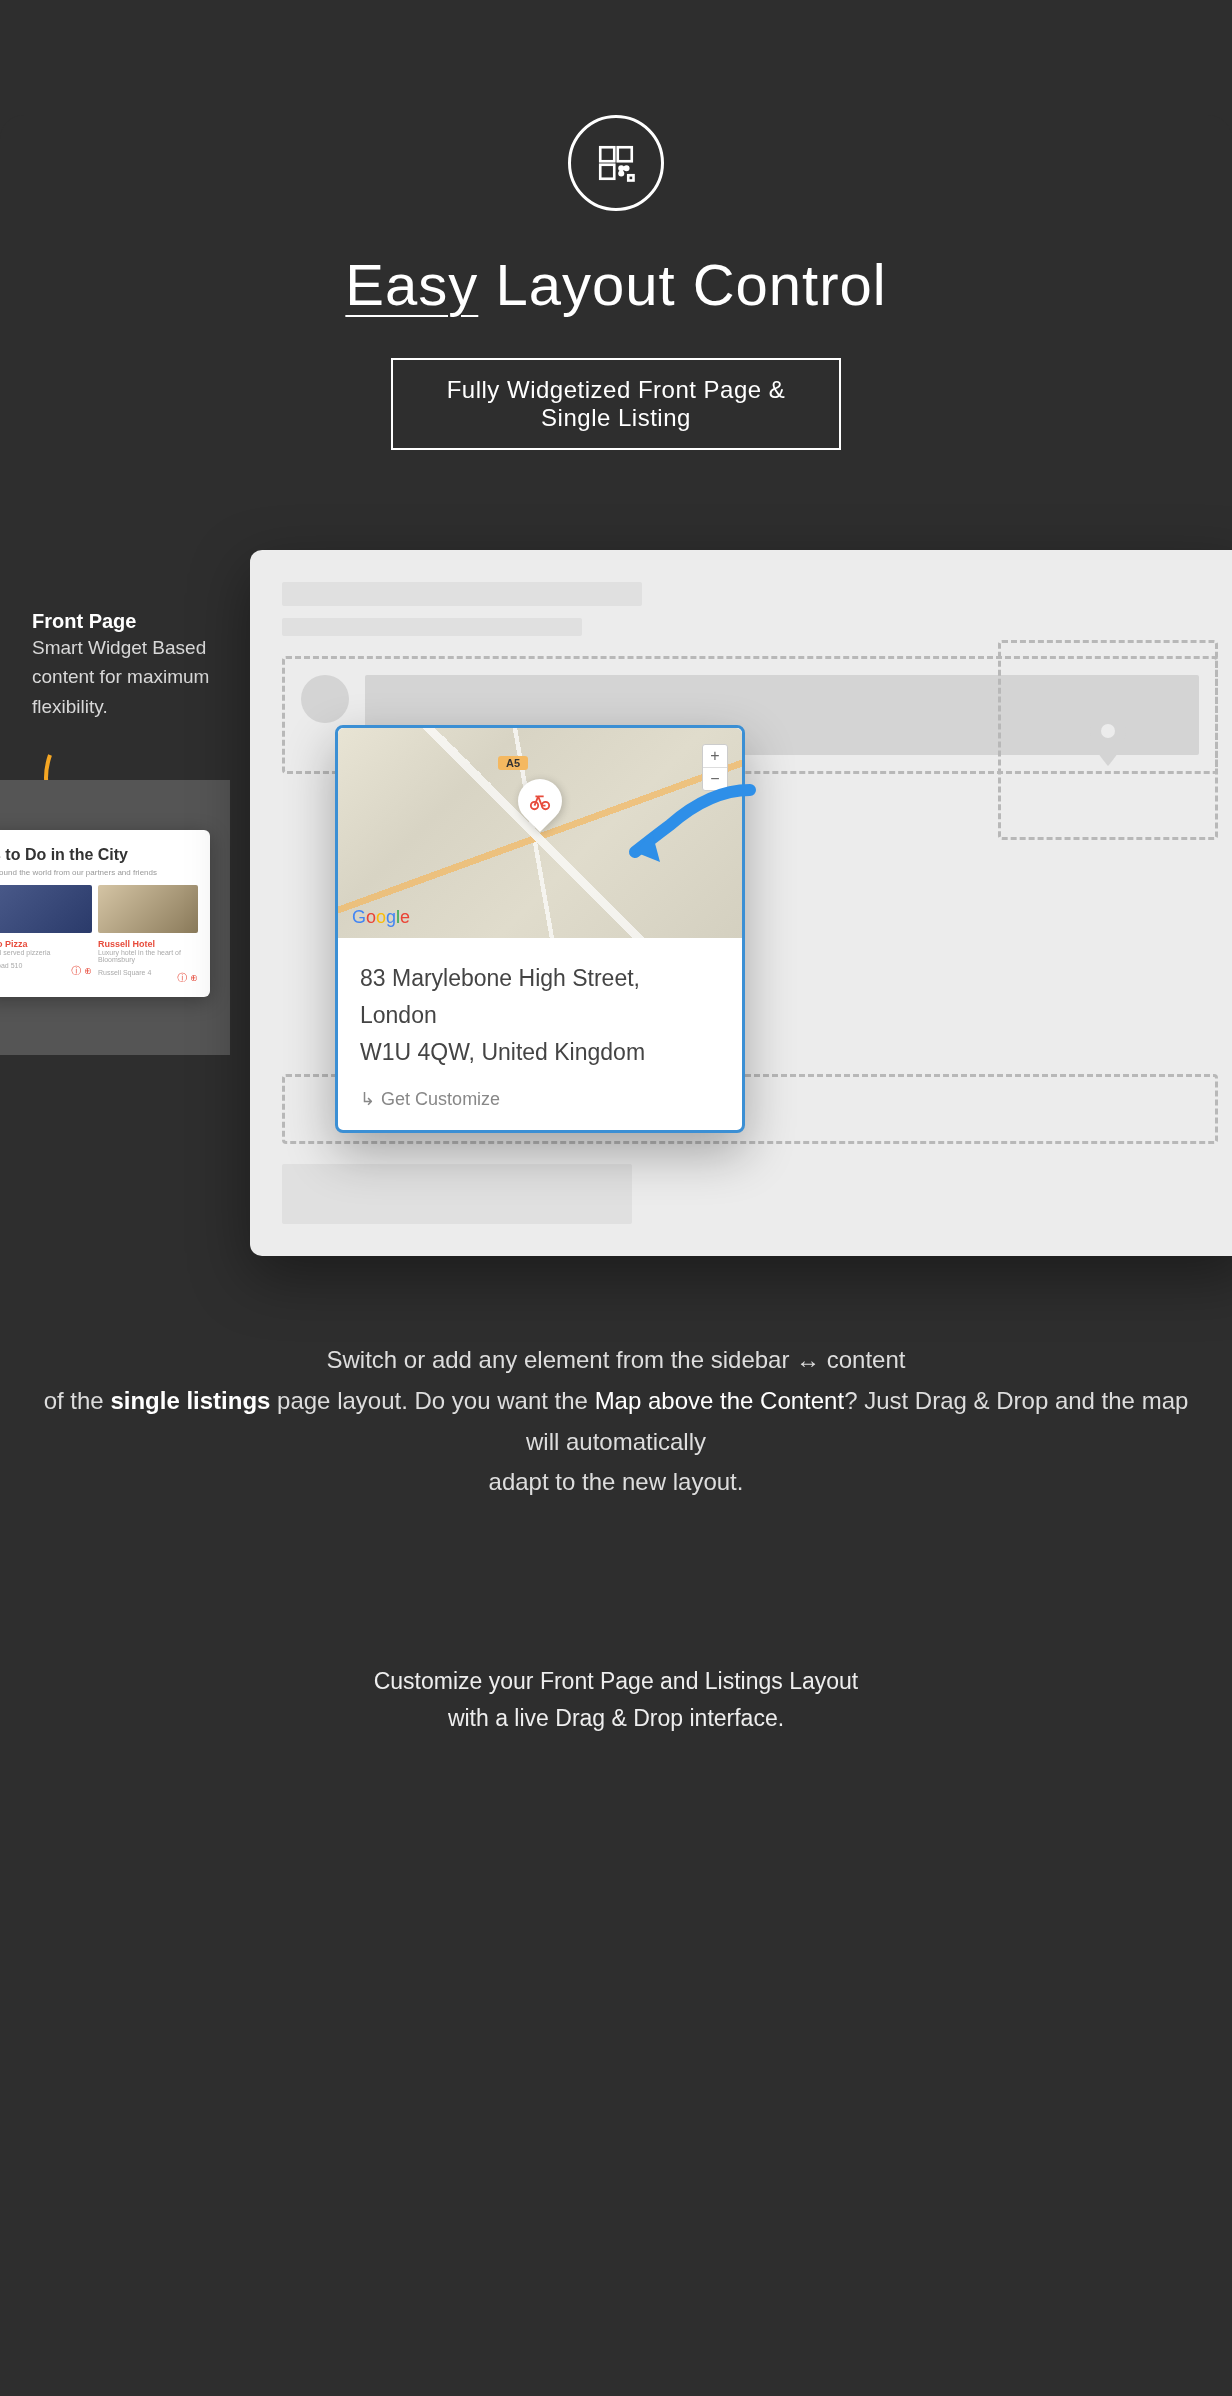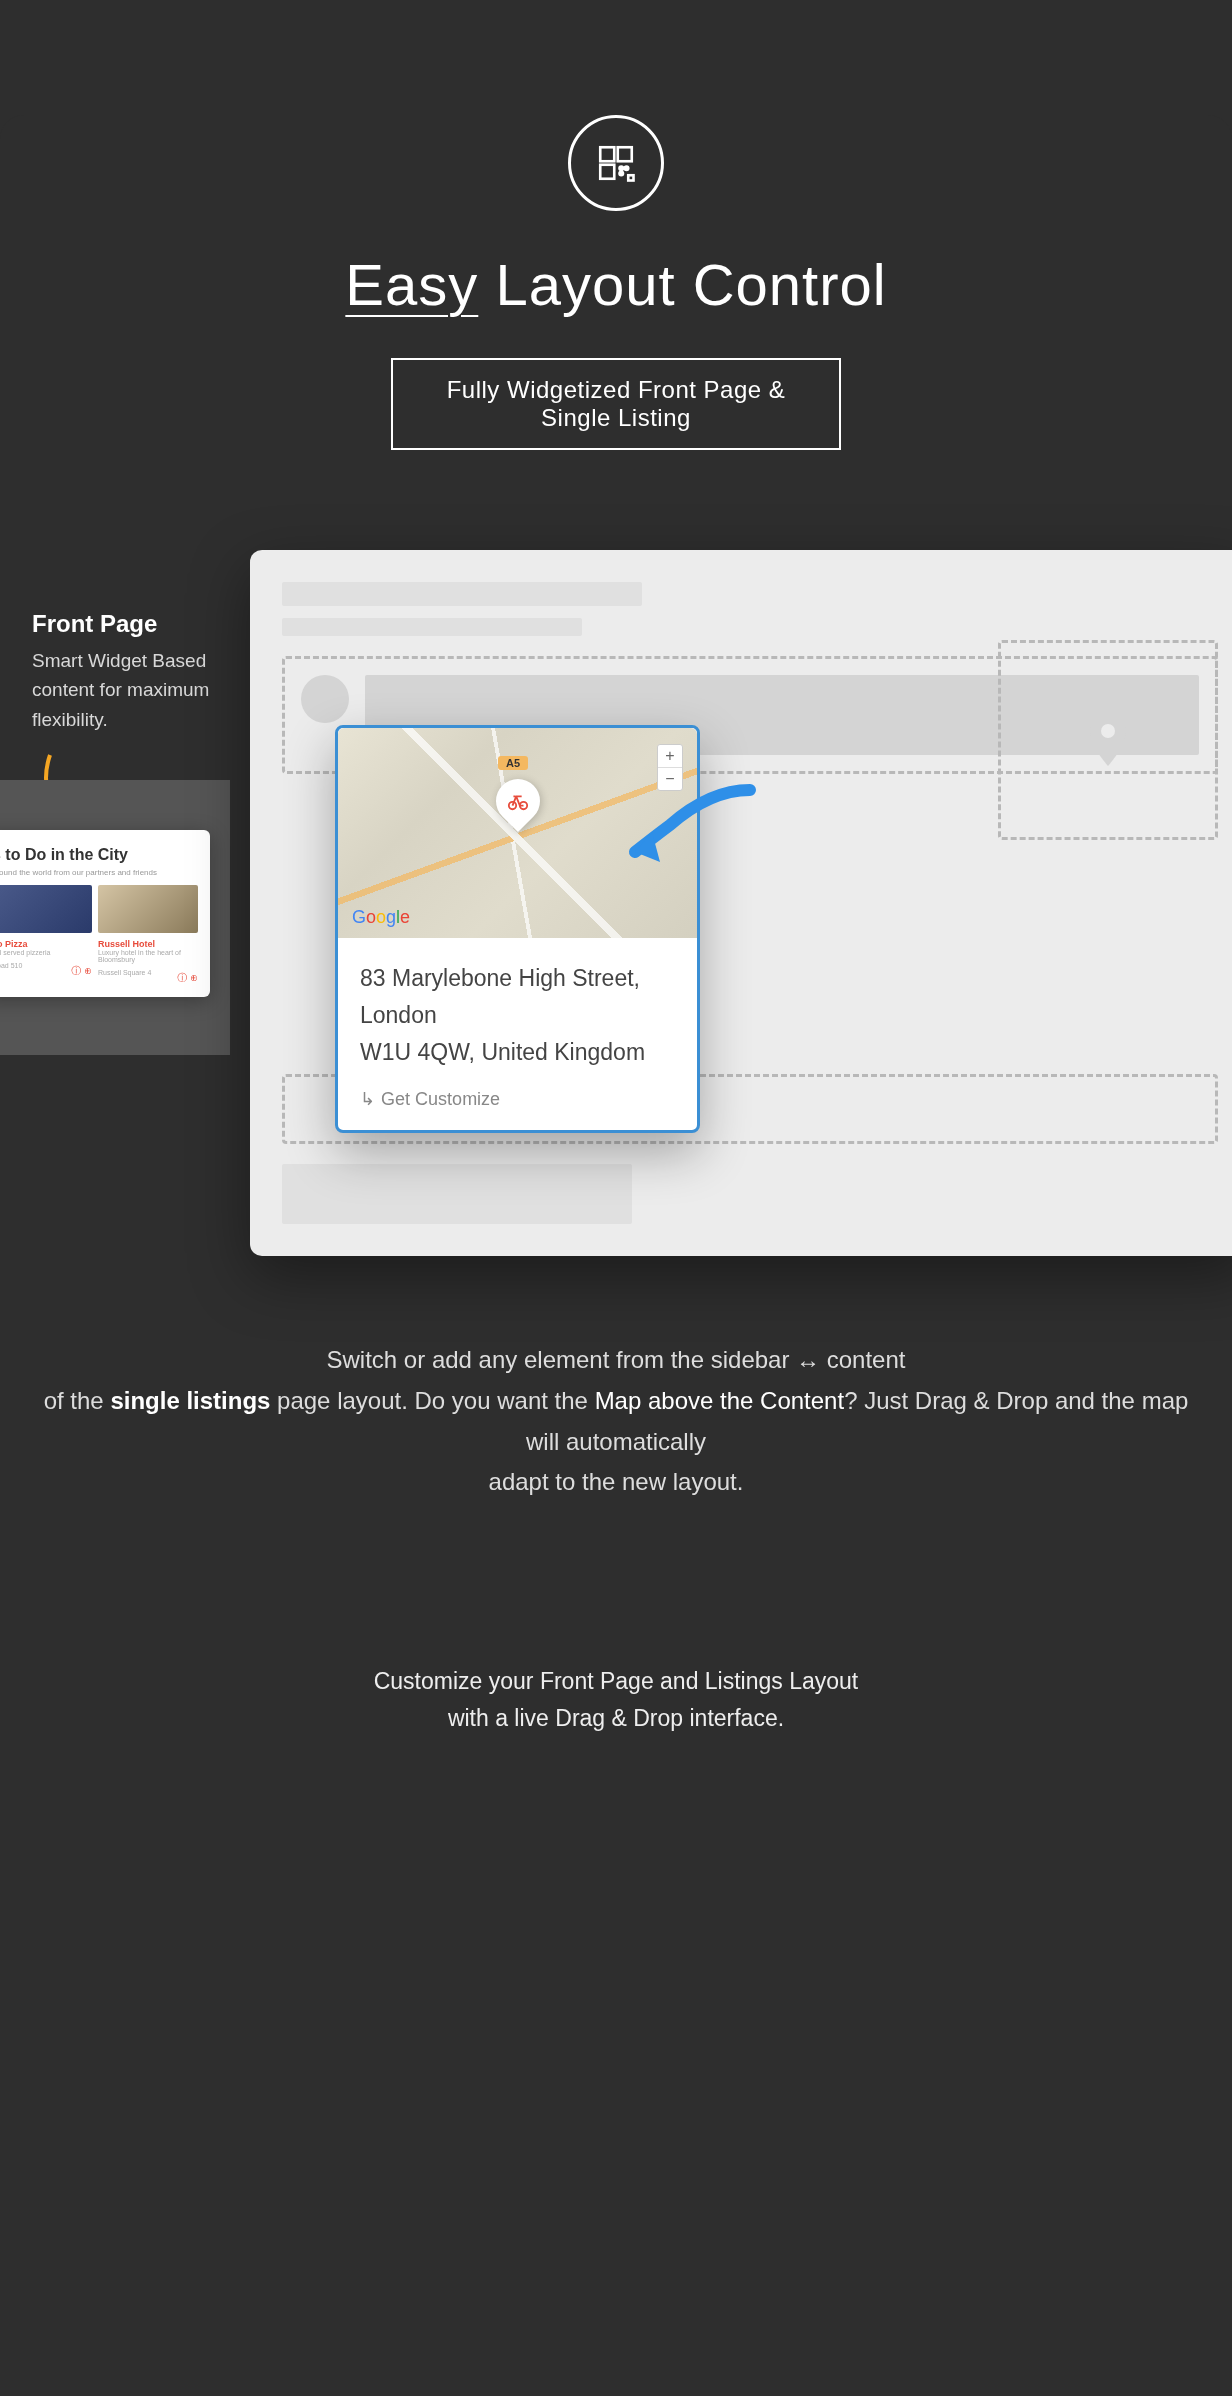--- a/index.html
+++ b/index.html
@@ -5,21 +5,21 @@
 *{margin:0;padding:0;box-sizing:border-box}
 body{font-family:'Helvetica Neue',Arial,sans-serif;background:#2e2e2e;color:#fff;width:1232px;margin:0 auto;overflow:hidden}
 .page{background:#2e2e2e;border-radius:24px;padding:0;width:1232px;height:2396px;position:relative}
 .hero-icon{width:96px;height:96px;border:3px solid #fff;border-radius:50%;margin:115px auto 40px;display:flex;align-items:center;justify-content:center}
 .hero-icon svg{width:42px;height:42px}
 h1{text-align:center;font-size:58px;font-weight:300;letter-spacing:1px;margin-bottom:40px;color:#fff}
 h1 .em{text-decoration:underline;text-underline-offset:10px;text-decoration-thickness:2px}
 .sub-btn{border:2px solid #fff;padding:16px 28px;font-size:24px;font-weight:300;width:450px;text-align:center;margin:0 auto;letter-spacing:.5px}
 .mock-area{position:relative;margin-top:100px;height:720px}
 .fp-label{position:absolute;left:32px;top:60px;width:230px}
-.fp-label .t{font-size:24px;font-weight:700;margin-bottom:8px}
+.fp-label .t{font-size:20px;font-weight:700;}
 .fp-label .d{font-size:19px;font-weight:300;line-height:1.55;color:#d8d8d8}
 .arrow-orange{position:absolute;left:32px;top:200px;width:60px;height:100px}
 .grey-strip{position:absolute;left:0;top:230px;width:230px;height:275px;background:#555;border-radius:0}
 .card-left{position:absolute;left:-20px;top:280px;width:230px;background:#fff;border-radius:6px;padding:16px 12px 12px;box-shadow:0 4px 20px rgba(0,0,0,.3)}
 .card-left h3{font-size:16px;font-weight:700;color:#333;margin-bottom:4px}
 .card-left .sub{font-size:8px;color:#999;margin-bottom:8px}
 .card-left .thumbs{display:flex;gap:6px}
 .card-left .thumb{flex:1;height:48px;border-radius:2px}
 .card-left .thumbs .t1{background:linear-gradient(135deg,#4a5a8a,#2a3a6a)}
 .card-left .thumbs .t2{background:linear-gradient(135deg,#d4c4a4,#8a7a5a)}
@@ -32,21 +32,21 @@
 .browser .row{background:#e0e0e0;height:24px;margin-bottom:12px;border-radius:2px}
 .browser .row.s{width:360px}
 .browser .row.m{width:300px;height:18px}
 .browser .dash{border:3px dashed #b8b8b8;border-radius:4px;padding:16px;margin-top:20px;display:flex;gap:16px}
 .browser .dash .circ{width:48px;height:48px;background:#d4d4d4;border-radius:50%}
 .browser .dash .rect{flex:1;height:80px;background:#d4d4d4;border-radius:2px}
 .browser .sidebar{position:absolute;right:32px;top:90px;width:220px}
 .browser .sidebar .dash2{border:3px dashed #b8b8b8;border-radius:4px;height:200px;display:flex;align-items:center;justify-content:center;padding:20px}
 .browser .sidebar .pin{width:40px;height:56px}
 .browser .bottombar{background:#e0e0e0;height:60px;margin-top:20px;width:350px;border-radius:2px}
-.map-card{position:absolute;left:335px;top:175px;width:365px;background:#fff;border:3px solid #3b8fd4;border-radius:8px;box-shadow:0 20px 50px rgba(0,0,0,.3);z-index:5}
+.map-card{position:absolute;left:335px;top:175px;width:410px;background:#fff;border:3px solid #3b8fd4;border-radius:8px;box-shadow:0 20px 50px rgba(0,0,0,.3);z-index:5}
 .map-card .map{height:210px;background:linear-gradient(135deg,#e8e4d4 0%,#d8d4c4 30%,#e0dccc 60%,#d4d0c0 100%);position:relative;border-radius:6px 6px 0 0;overflow:hidden}
 .map-card .map .roads{position:absolute;inset:0;background-image:linear-gradient(45deg,transparent 48%,#fff 48%,#fff 50%,transparent 50%),linear-gradient(-20deg,transparent 48%,#f4b860 48%,#f4b860 50%,transparent 50%),linear-gradient(80deg,transparent 48%,#fff 48%,#fff 49%,transparent 49%);opacity:.7}
 .map-card .map .a5{position:absolute;top:28px;left:160px;background:#f4b860;color:#333;font-size:11px;font-weight:700;padding:1px 8px;border-radius:3px}
 .map-card .map .zoom{position:absolute;top:16px;right:14px;width:26px;background:#fff;border:1px solid #ccc;border-radius:3px;text-align:center;font-size:16px;color:#666;line-height:22px}
 .map-card .map .zoom div{border-bottom:1px solid #ddd}
 .map-card .map .zoom div:last-child{border:none}
 .map-card .map .pin{position:absolute;left:50%;top:45%;transform:translate(-50%,-100%)}
 .map-card .map .pin-body{width:44px;height:44px;background:#fff;border-radius:50% 50% 50% 0;transform:rotate(-45deg);display:flex;align-items:center;justify-content:center;box-shadow:0 2px 8px rgba(0,0,0,.2)}
 .map-card .map .pin-body svg{transform:rotate(45deg);width:22px;height:22px}
 .map-card .map .glogo{position:absolute;left:14px;bottom:10px;font-size:18px;font-weight:500}

